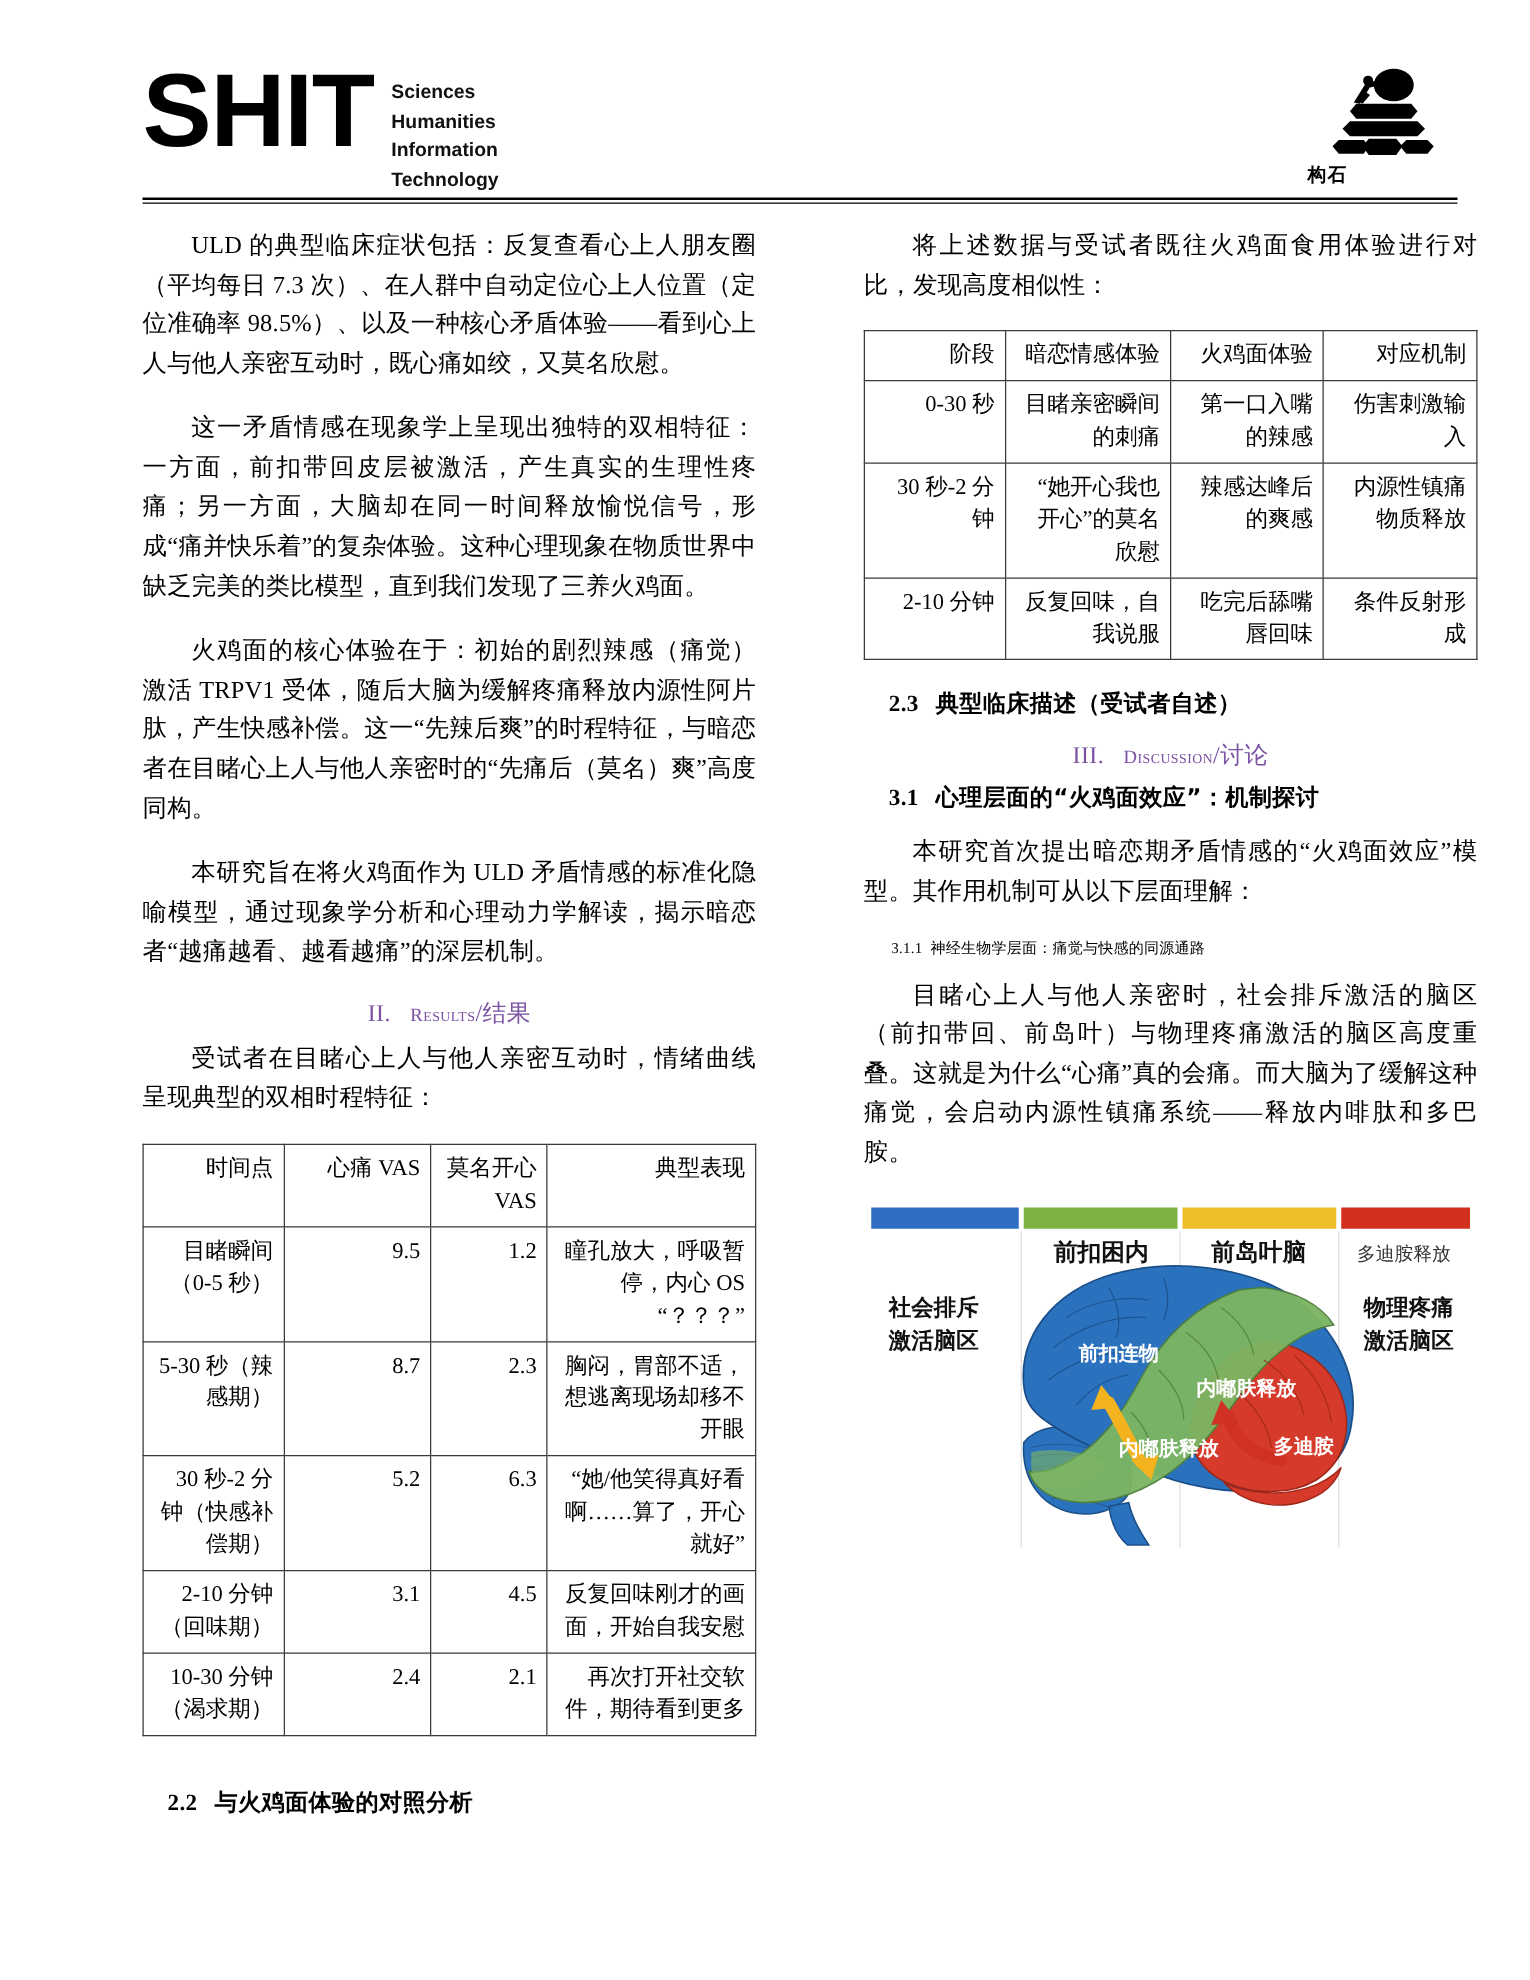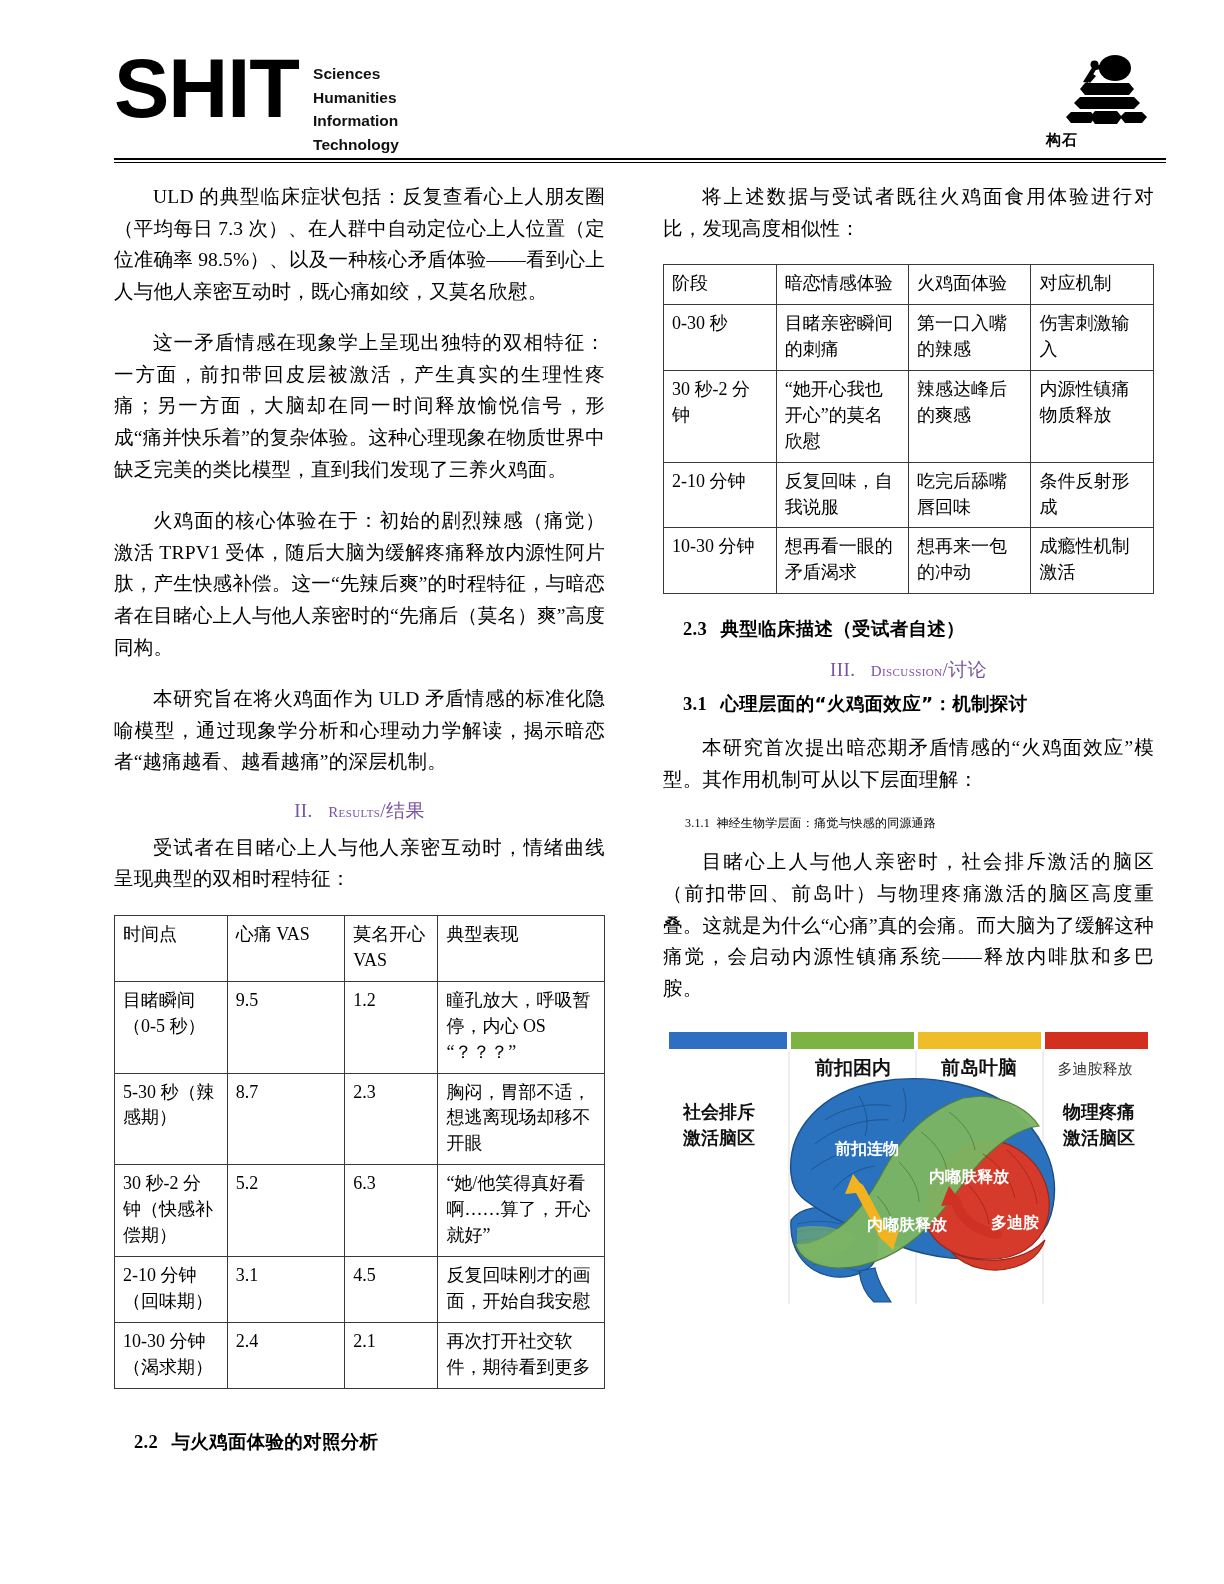--- a/index.html
+++ b/index.html
@@ -76,21 +76,21 @@
     border-top: 2px solid #000;
     border-bottom: 1px solid #000;
     height: 2px;
     margin: 6px 0 0 0;
     background: transparent;
   }
 
   
   .columns {
     display: flex;
-    gap: 58px;
+    gap: 86px;
     margin-top: 18px;
   }
   .col {
     width: 491px;
     flex: 0 0 491px;
   }
 
   p.para {
     margin: 0 0 20px 0;
     font-size: 19.5px;
@@ -135,21 +135,21 @@
     border-collapse: collapse;
     width: 100%;
     margin: 2px 0 14px 0;
     font-size: 18px;
     line-height: 1.44;
   }
   table.dt th, table.dt td {
     border: 1px solid #3a3a3a;
     vertical-align: top;
     padding: 6px 8px 7px 8px;
-    text-align: left;
+    text-align: right;
     font-weight: normal;
   }
   table.dt.t1 col.c1 { width: 23%; }
   table.dt.t1 col.c2 { width: 24%; }
   table.dt.t1 col.c3 { width: 19%; }
   table.dt.t1 col.c4 { width: 34%; }
 
   table.dt.t2 col.c1 { width: 23%; }
   table.dt.t2 col.c2 { width: 27%; }
   table.dt.t2 col.c3 { width: 25%; }
@@ -319,26 +319,20 @@
             <td>“她开心我也开心”的莫名欣慰</td>
             <td>辣感达峰后的爽感</td>
             <td>内源性镇痛物质释放</td>
           </tr>
           <tr>
             <td>2-10 分钟</td>
             <td>反复回味，自我说服</td>
             <td>吃完后舔嘴唇回味</td>
             <td>条件反射形成</td>
           </tr>
-          <tr>
-            <td>10-30 分钟</td>
-            <td>想再看一眼的矛盾渴求</td>
-            <td>想再来一包的冲动</td>
-            <td>成瘾性机制激活</td>
-          </tr>
         </tbody>
       </table>
 
       <div class="sub-title" style="margin-top:22px;">
         <span class="idx">2.3</span>
         &nbsp;<span>典型临床描述（受试者自述）</span>
       </div>
 
 
       <div class="sec-title">

